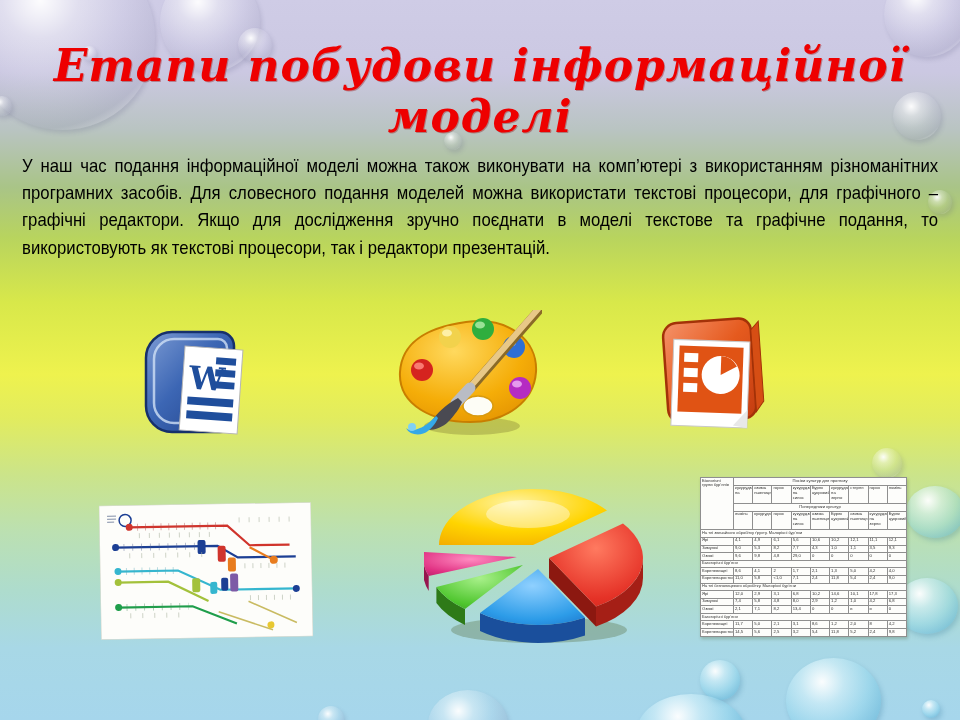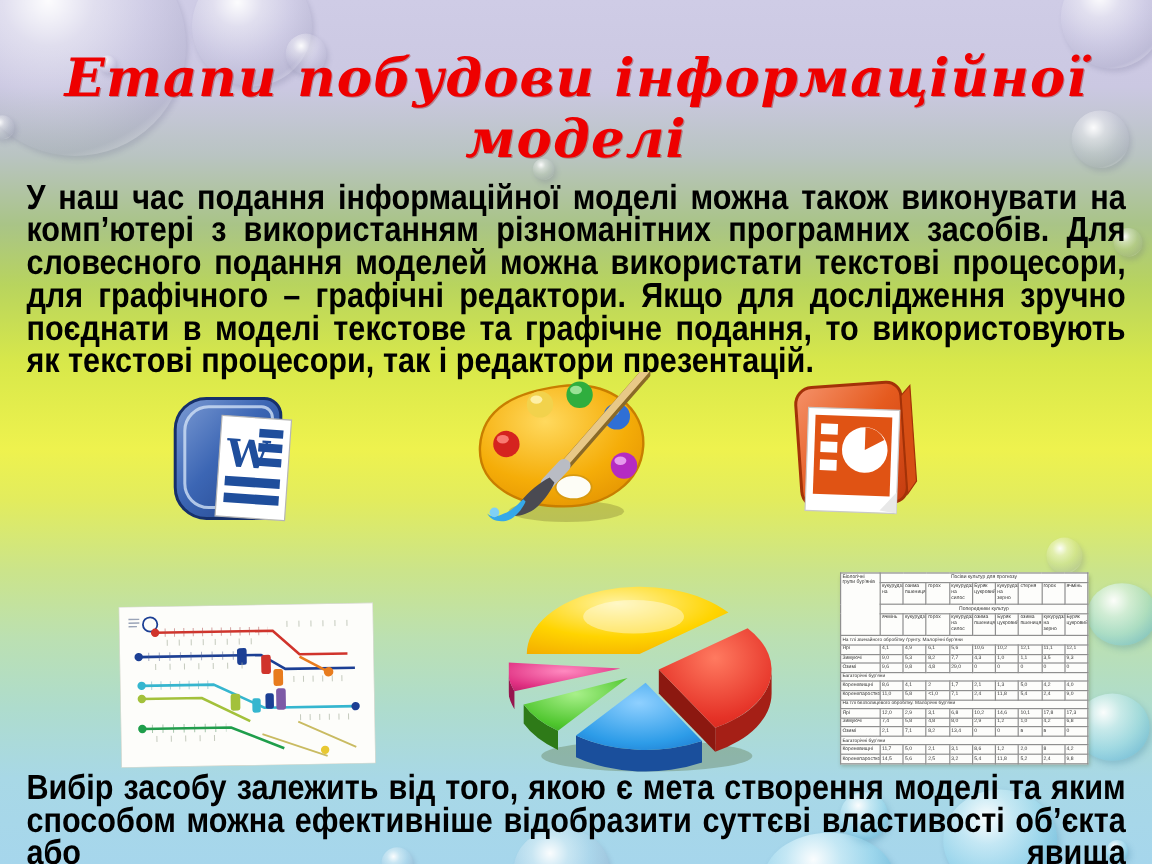--- a/index.html
+++ b/index.html
@@ -28,21 +28,21 @@
   }
   .content{position:absolute;inset:0;z-index:2;}
   .title{
     position:absolute;top:40px;left:0;width:960px;text-align:center;
     font-family:"DejaVu Serif",serif;font-style:italic;font-weight:bold;
     font-size:44px;color:#ee0000;letter-spacing:1px;
     text-shadow:1px 1px 0 rgba(140,0,0,.35);
   }
   .para{
     position:absolute;left:22px;width:916px;color:#000;
-    font-weight:bold;font-size:29px;line-height:27.2px;text-align:justify;
+    font-weight:normal;font-size:19px;line-height:27.2px;text-align:justify;
   }
   .para .cond{transform:scaleX(.88);transform-origin:0 0;width:1041px;}
   .para1{top:152px;}
   .para2{top:442px;}
   .para3{top:644px;}
   .para3 .cond{text-align-last:justify;}
   .icon{position:absolute;}
   .img-card{position:absolute;}
   table.crops{
     border-collapse:collapse;background:#fdfdfb;width:207px;height:160px;
@@ -418,18 +418,15 @@
             <td>3,2</td>
             <td>5,4</td>
             <td>11,8</td>
             <td>5,2</td>
             <td>2,4</td>
             <td>9,8</td>
           </tr>
         </tbody>
       </table>
 
-    <div class="para para3">
-      <div class="cond">Вибір засобу залежить від того, якою є мета створення моделі та яким  способом можна ефективніше відобразити суттєві властивості об’єкта або явища</div>
-    </div>
 
   </div>
 </div>
 
 </body></html>

